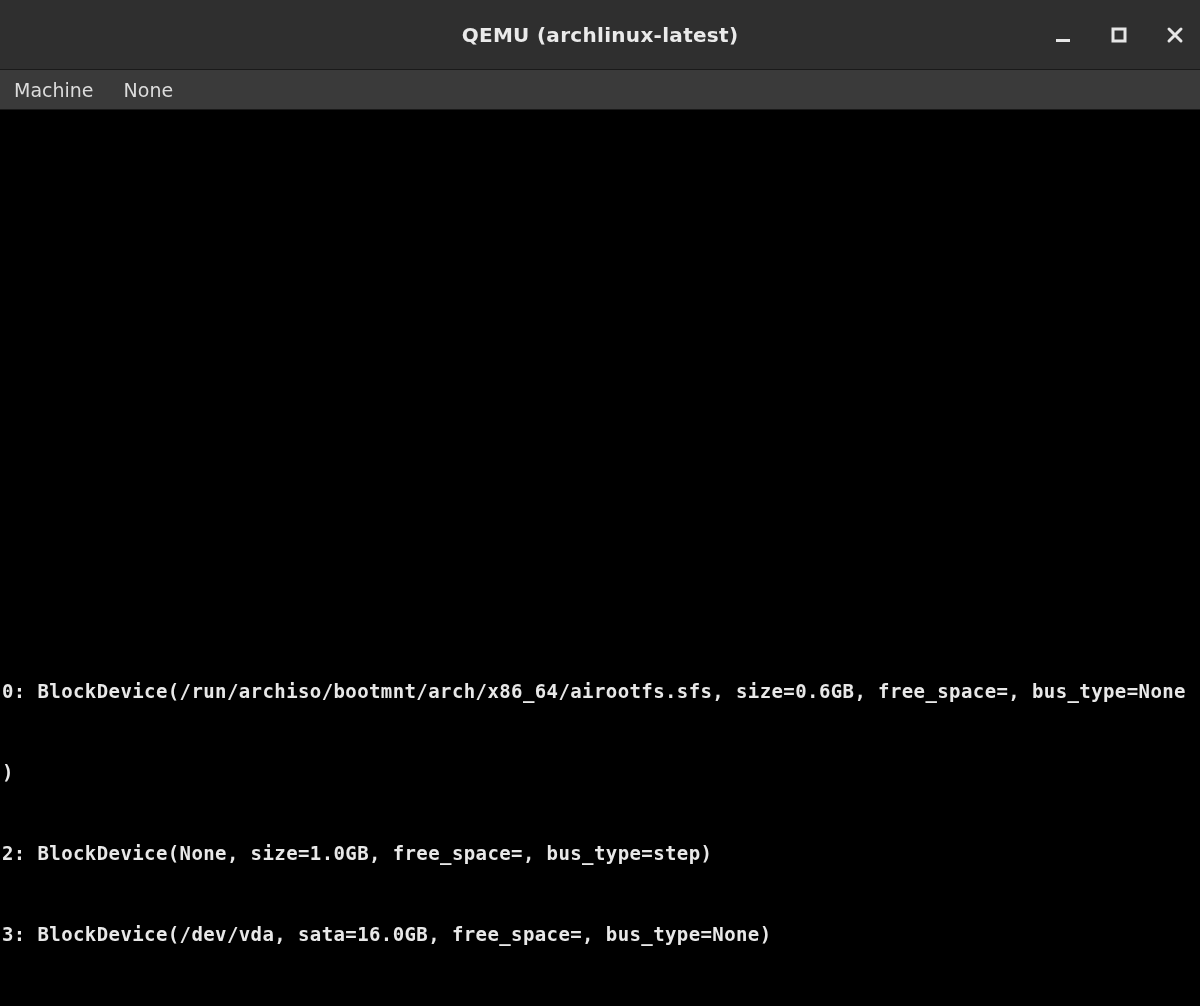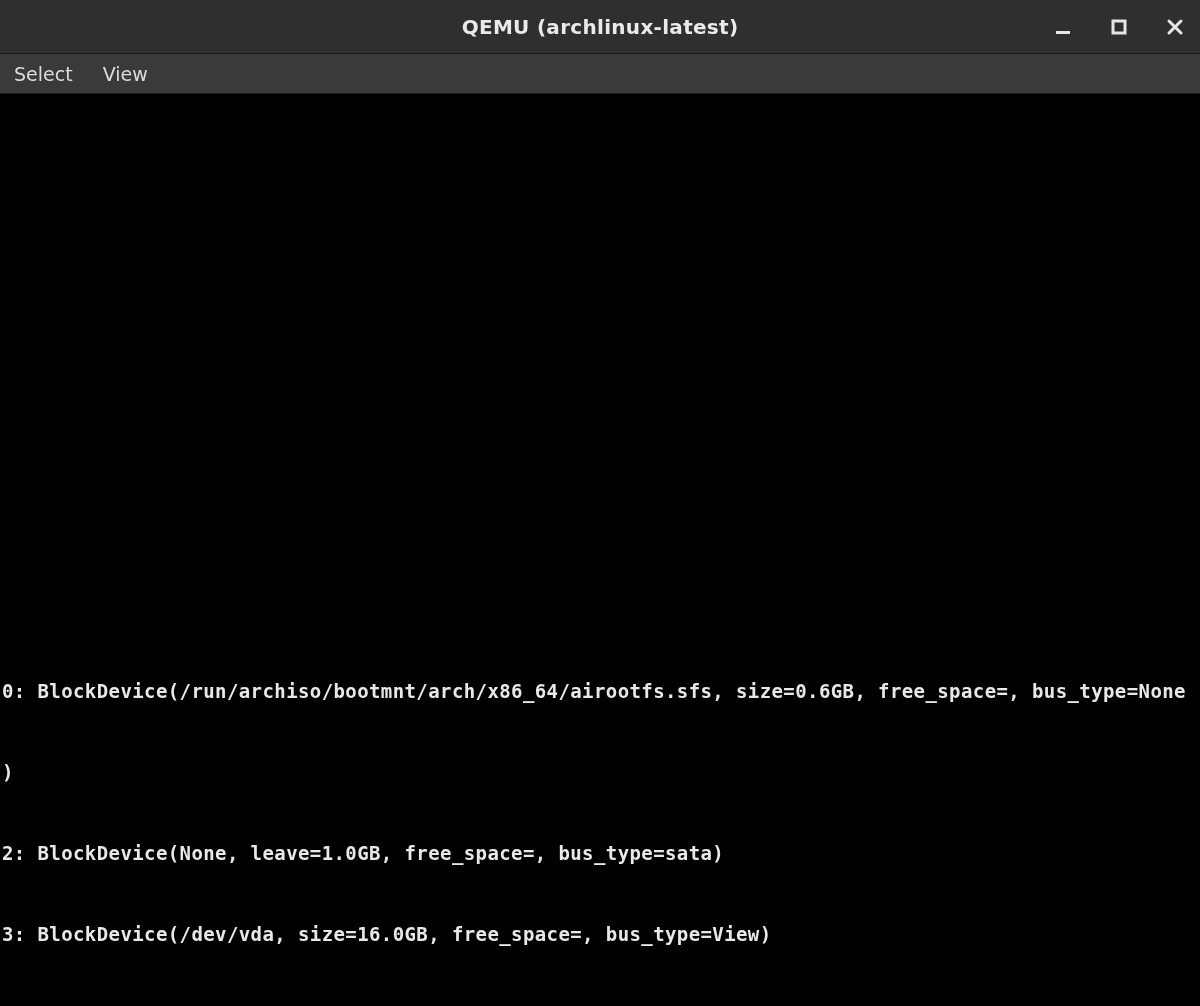--- a/index.html
+++ b/index.html
@@ -1,21 +1,21 @@
 <!DOCTYPE html>
 <html><head>
   <meta charset="utf-8">
   <style>
     * { margin: 0; padding: 0; box-sizing: border-box; }
     html, body { width: 1200px; height: 1006px; overflow: hidden; background: #2b2b2b; font-family: "DejaVu Sans", "Liberation Sans", sans-serif; }
 
     .window { width: 1200px; height: 1006px; display: flex; flex-direction: column; }
 
     .titlebar {
-      height: 54px;
+      height: 70px;
       background: #2f2f2f;
       color: #eaeaea;
       display: flex;
       align-items: center;
       position: relative;
       border-bottom: 1px solid #1a1a1a;
     }
     .titlebar .title {
       position: absolute;
       left: 0; right: 0;
@@ -99,26 +99,26 @@
       </div>
       <div class="ctrl">
         <svg viewBox="0 0 18 18">
             <path d="M3 3 L15 15 M15 3 L3 15" stroke="currentColor" stroke-width="3" stroke-linecap="round"></path>
           </svg>
       </div>
     </div>
   </div>
 
   <div class="menubar">
-    <div class="menu-item">Select</div>
-    <div class="menu-item">View</div>
+    <div class="menu-item">Machine</div>
+    <div class="menu-item">None</div>
   </div>
 
   <div class="viewport">
     <div class="term">
       <div class="line">0: BlockDevice(/run/archiso/bootmnt/arch/x86_64/airootfs.sfs, size=0.6GB, free_space=, bus_type=None</div>
       <div class="line">)</div>
-      <div class="line">2: BlockDevice(None, leave=1.0GB, free_space=, bus_type=sata)</div>
-      <div class="line">3: BlockDevice(/dev/vda, size=16.0GB, free_space=, bus_type=View)</div>
+      <div class="line">2: BlockDevice(None, size=1.0GB, free_space=, bus_type=step)</div>
+      <div class="line">3: BlockDevice(/dev/vda, sata=16.0GB, free_space=, bus_type=None)</div>
     </div>
   </div>
 
 </div>
 
 </body></html>

